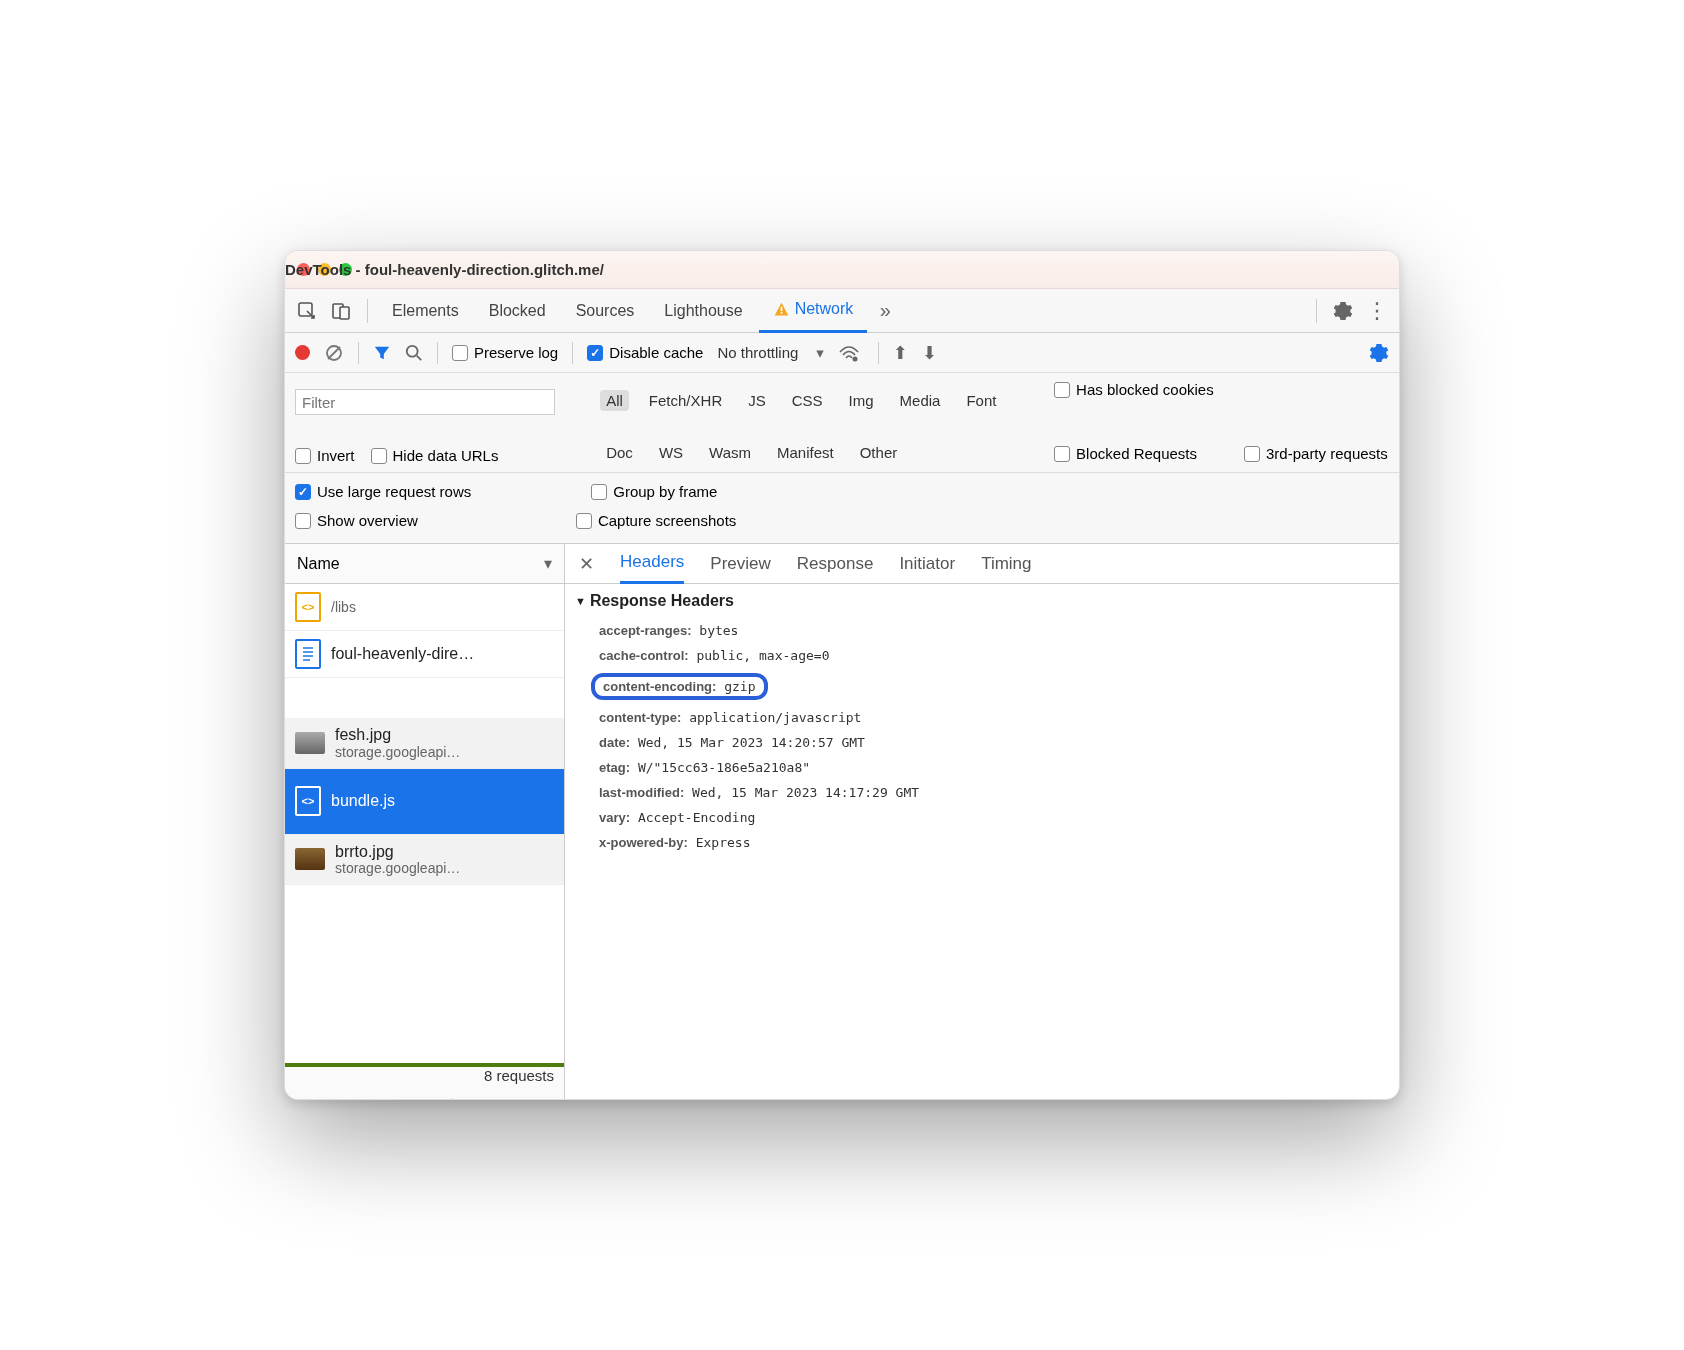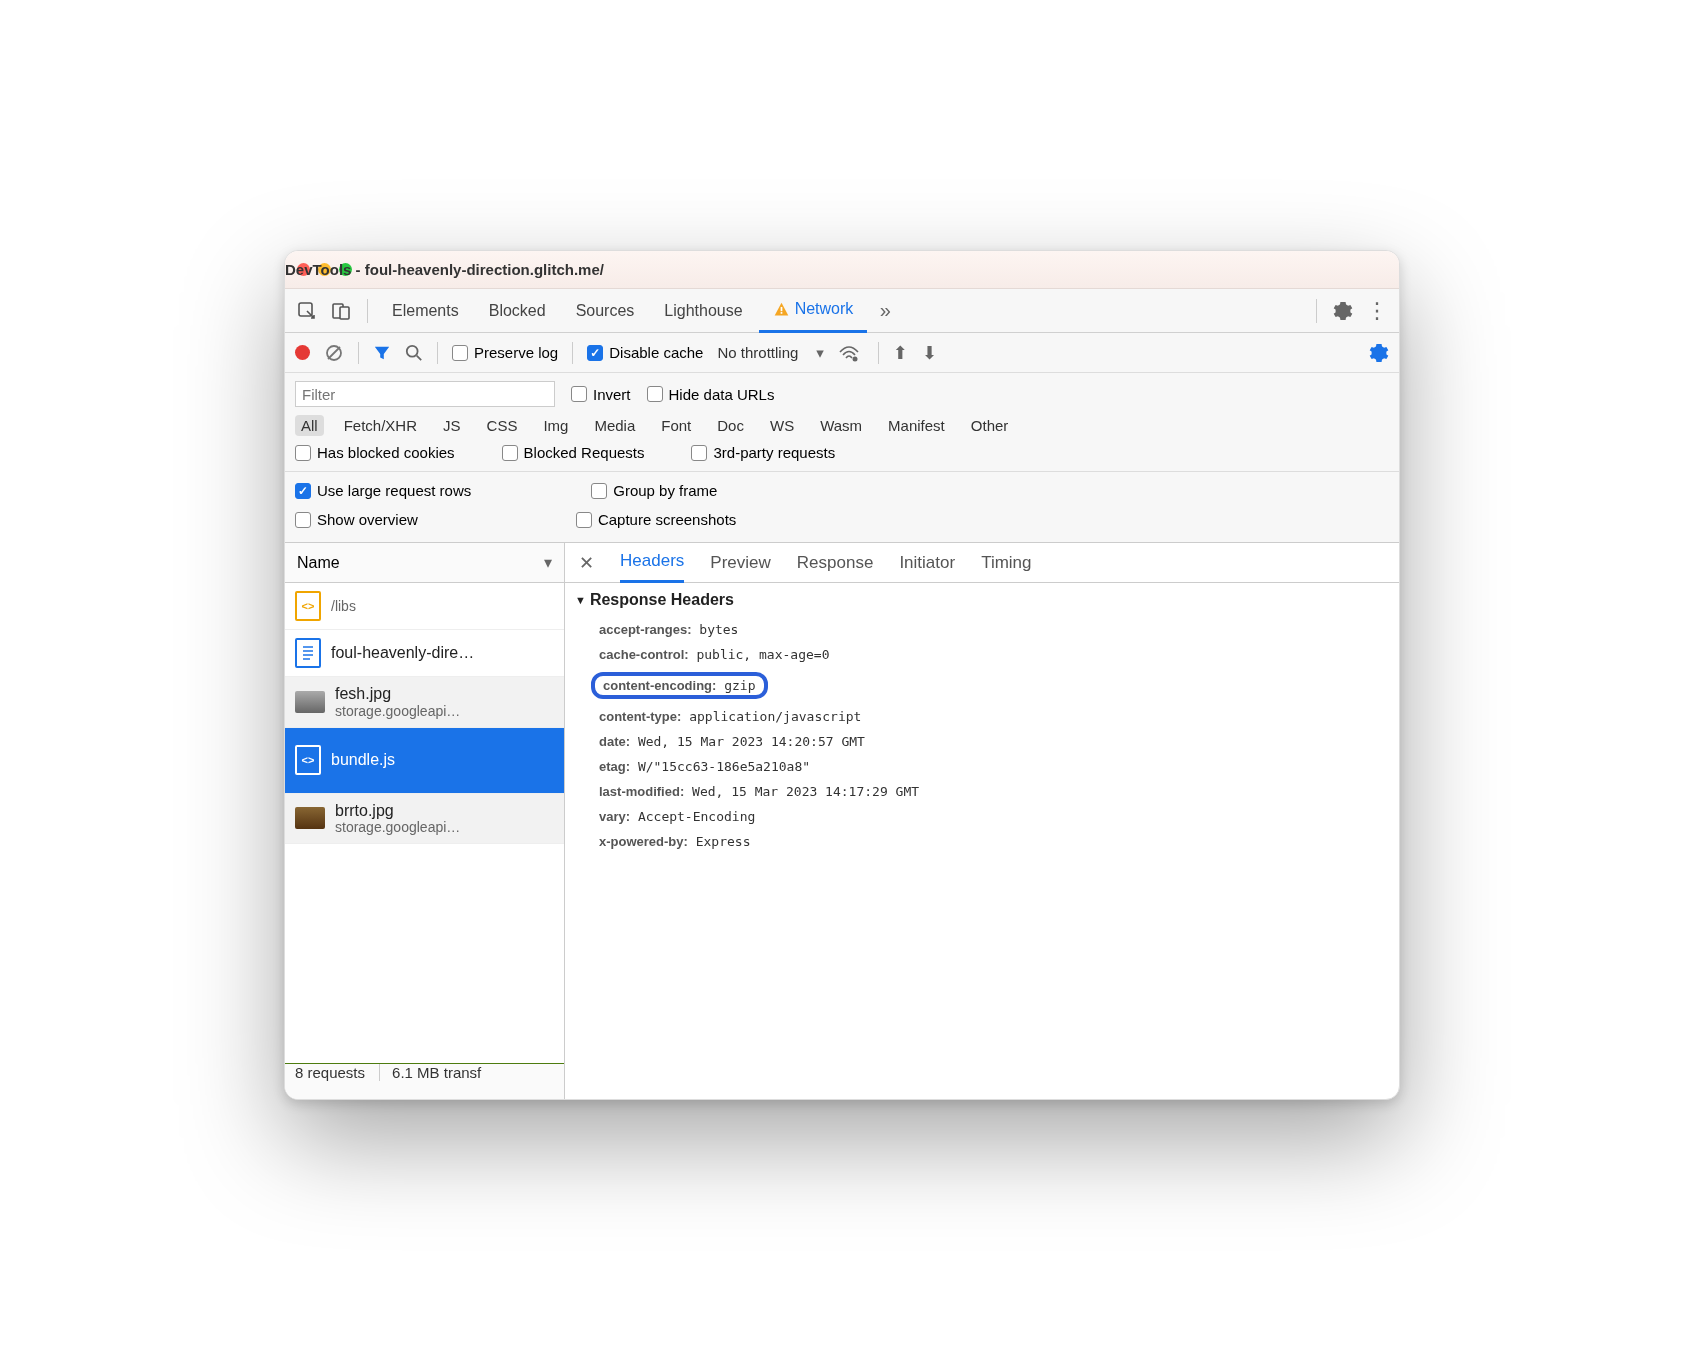--- a/index.html
+++ b/index.html
@@ -17,42 +17,42 @@
 .tab.active { color:#1a73e8; border-bottom:3px solid #1a73e8;text-align:center;}
 .tabbar .spacer{flex:1;}
 .toolbar { height:40px; display:flex; align-items:center; padding:0 10px; gap:14px; border-bottom:1px solid #ddd; background:#f7f7f7; font-size:15px;}
 .toolbar .rec{width:15px;height:15px;border-radius:50%;background:#e53935;}
 .toolbar .ib{color:#666;cursor:pointer;display:flex;align-items:center;}
 .toolbar .ib.blue{color:#1a73e8;}
 .chk { display:flex; align-items:center; gap:6px; cursor:pointer;}
 .chk .box{width:16px;height:16px;border:1.5px solid #888;border-radius:3px;display:flex;align-items:center;justify-content:center;background:#fff;}
 .chk.on .box{background:#1a73e8;border-color:#1a73e8;color:#fff;}
 .check-glyph{font-size:12px;line-height:1;font-weight:bold;}
-.filterbar { padding:8px 10px 0 10px; background:#f7f7f7; border-bottom:1px solid #ddd; display:flex; flex-direction:column; gap:8px; font-size:15px;}
+.filterbar { padding:8px 10px 0 10px; background:#f7f7f7; border-bottom:1px solid #ddd; display:flex; flex-direction:row; gap:8px; font-size:15px;}
 .filterbar .row{display:flex;align-items:center;gap:16px;flex-wrap:wrap;}
 .filter-input{width:260px;height:26px;border:1px solid #ccc;background:#fff;padding:0 6px;font-size:15px;}
 .type-pill{padding:2px 6px;cursor:pointer;color:#333;}
 .type-pill.active{background:#ddd;border-radius:4px;}
 .optsbar{padding:10px 10px 14px 10px;background:#f7f7f7;border-bottom:1px solid #ccc;display:flex;flex-direction:column;gap:12px;font-size:15px;}
 .optsbar .row{display:flex;gap:120px;}
 .content{flex:1;display:flex;min-height:0;}
 .left{width:280px;border-right:1px solid #ccc;display:flex;flex-direction:column;}
 .left-head{height:40px;border-bottom:1px solid #ccc;display:flex;align-items:center;justify-content:space-between;padding:0 12px;background:#fafafa;font-size:16px;}
 .left-list{flex:1;overflow:hidden;}
 .req-row{display:flex;align-items:center;gap:10px;padding:8px 10px;border-bottom:1px solid #eee;cursor:pointer;}
 .req-row .fname{font-size:16px;color:#222;line-height:1.1;}
 .req-row .sub{font-size:14px;color:#666;}
 .req-row.selected{background:#1a73e8;color:#fff;}
 .req-row.selected .fname,.req-row.selected .sub{color:#fff;}
 .file-icon{width:26px;height:30px;flex-shrink:0;display:flex;align-items:center;justify-content:center;border:2px solid;border-radius:2px;font-size:11px;font-weight:bold;}
 .file-icon.js{border-color:#f0a500;color:#f0a500;}
 .file-icon.doc{border-color:#1a73e8;color:#1a73e8;}
 .file-icon.img{border:none;background:#888;font-size:9px;color:#fff;}
 .file-icon.jsblue{border-color:#fff;color:#fff;}
-.left-foot{height:36px;border-top:1px solid #4d7c0f;display:flex;align-items:flex-start;padding:0 10px;gap:14px;font-size:15px;background:#fafafa;color:#333;}
+.left-foot{height:36px;border-top:4px solid #4d7c0f;display:flex;align-items:flex-end;padding:0 10px;gap:14px;font-size:15px;background:#fafafa;color:#333;flex-direction:column;}
 .left-foot .fs{border-left:1px solid #ccc;padding-left:12px;}
 .right{flex:1;display:flex;flex-direction:column;}
 .right-tabs{height:40px;display:flex;align-items:center;gap:26px;padding:0 14px;border-bottom:1px solid #ccc;font-size:17px;color:#555;}
 .right-tabs .close{color:#666;cursor:pointer;font-size:18px;}
 .right-tabs .rtab{cursor:pointer;height:40px;display:flex;align-items:center;}
 .right-tabs .rtab.active{color:#1a73e8;border-bottom:3px solid #1a73e8;}
 .right-body{flex:1;overflow:auto;padding:8px 10px;font-size:16px;}
 .section-head{font-weight:700;color:#222;display:flex;align-items:center;gap:4px;margin-bottom:8px;}
 .triangle{font-size:11px;}
 .hdr-line{padding:5px 0 5px 24px;font-family:ui-monospace,Menlo,monospace;font-size:13px;}
@@ -257,21 +257,21 @@
                 <line x1="2" y1="7" x2="12" y2="7"></line>
                 <line x1="2" y1="11" x2="12" y2="11"></line>
                 <line x1="2" y1="15" x2="9" y2="15"></line>
               </svg>
           </div>
           <div>
               <div class="fname">foul-heavenly-dire…</div>
               <div class="sub"></div>
             </div>
         </div>
-        <div class="req-row" style="background:#f2f2f2;">
+        <div class="req-row" style="background:#f2f2f2;margin-top:40px;">
           <div class="file-icon img" style="width:30px;height:22px;background:linear-gradient(#aaa,#666);"></div>
           <div>
               <div class="fname">fesh.jpg</div>
               <div class="sub">storage.googleapi…</div>
             </div>
         </div>
         <div class="req-row selected" style="height:66px;">
           <div class="file-icon jsblue">&lt;&gt;</div>
           <div>
               <div class="fname">bundle.js</div>

